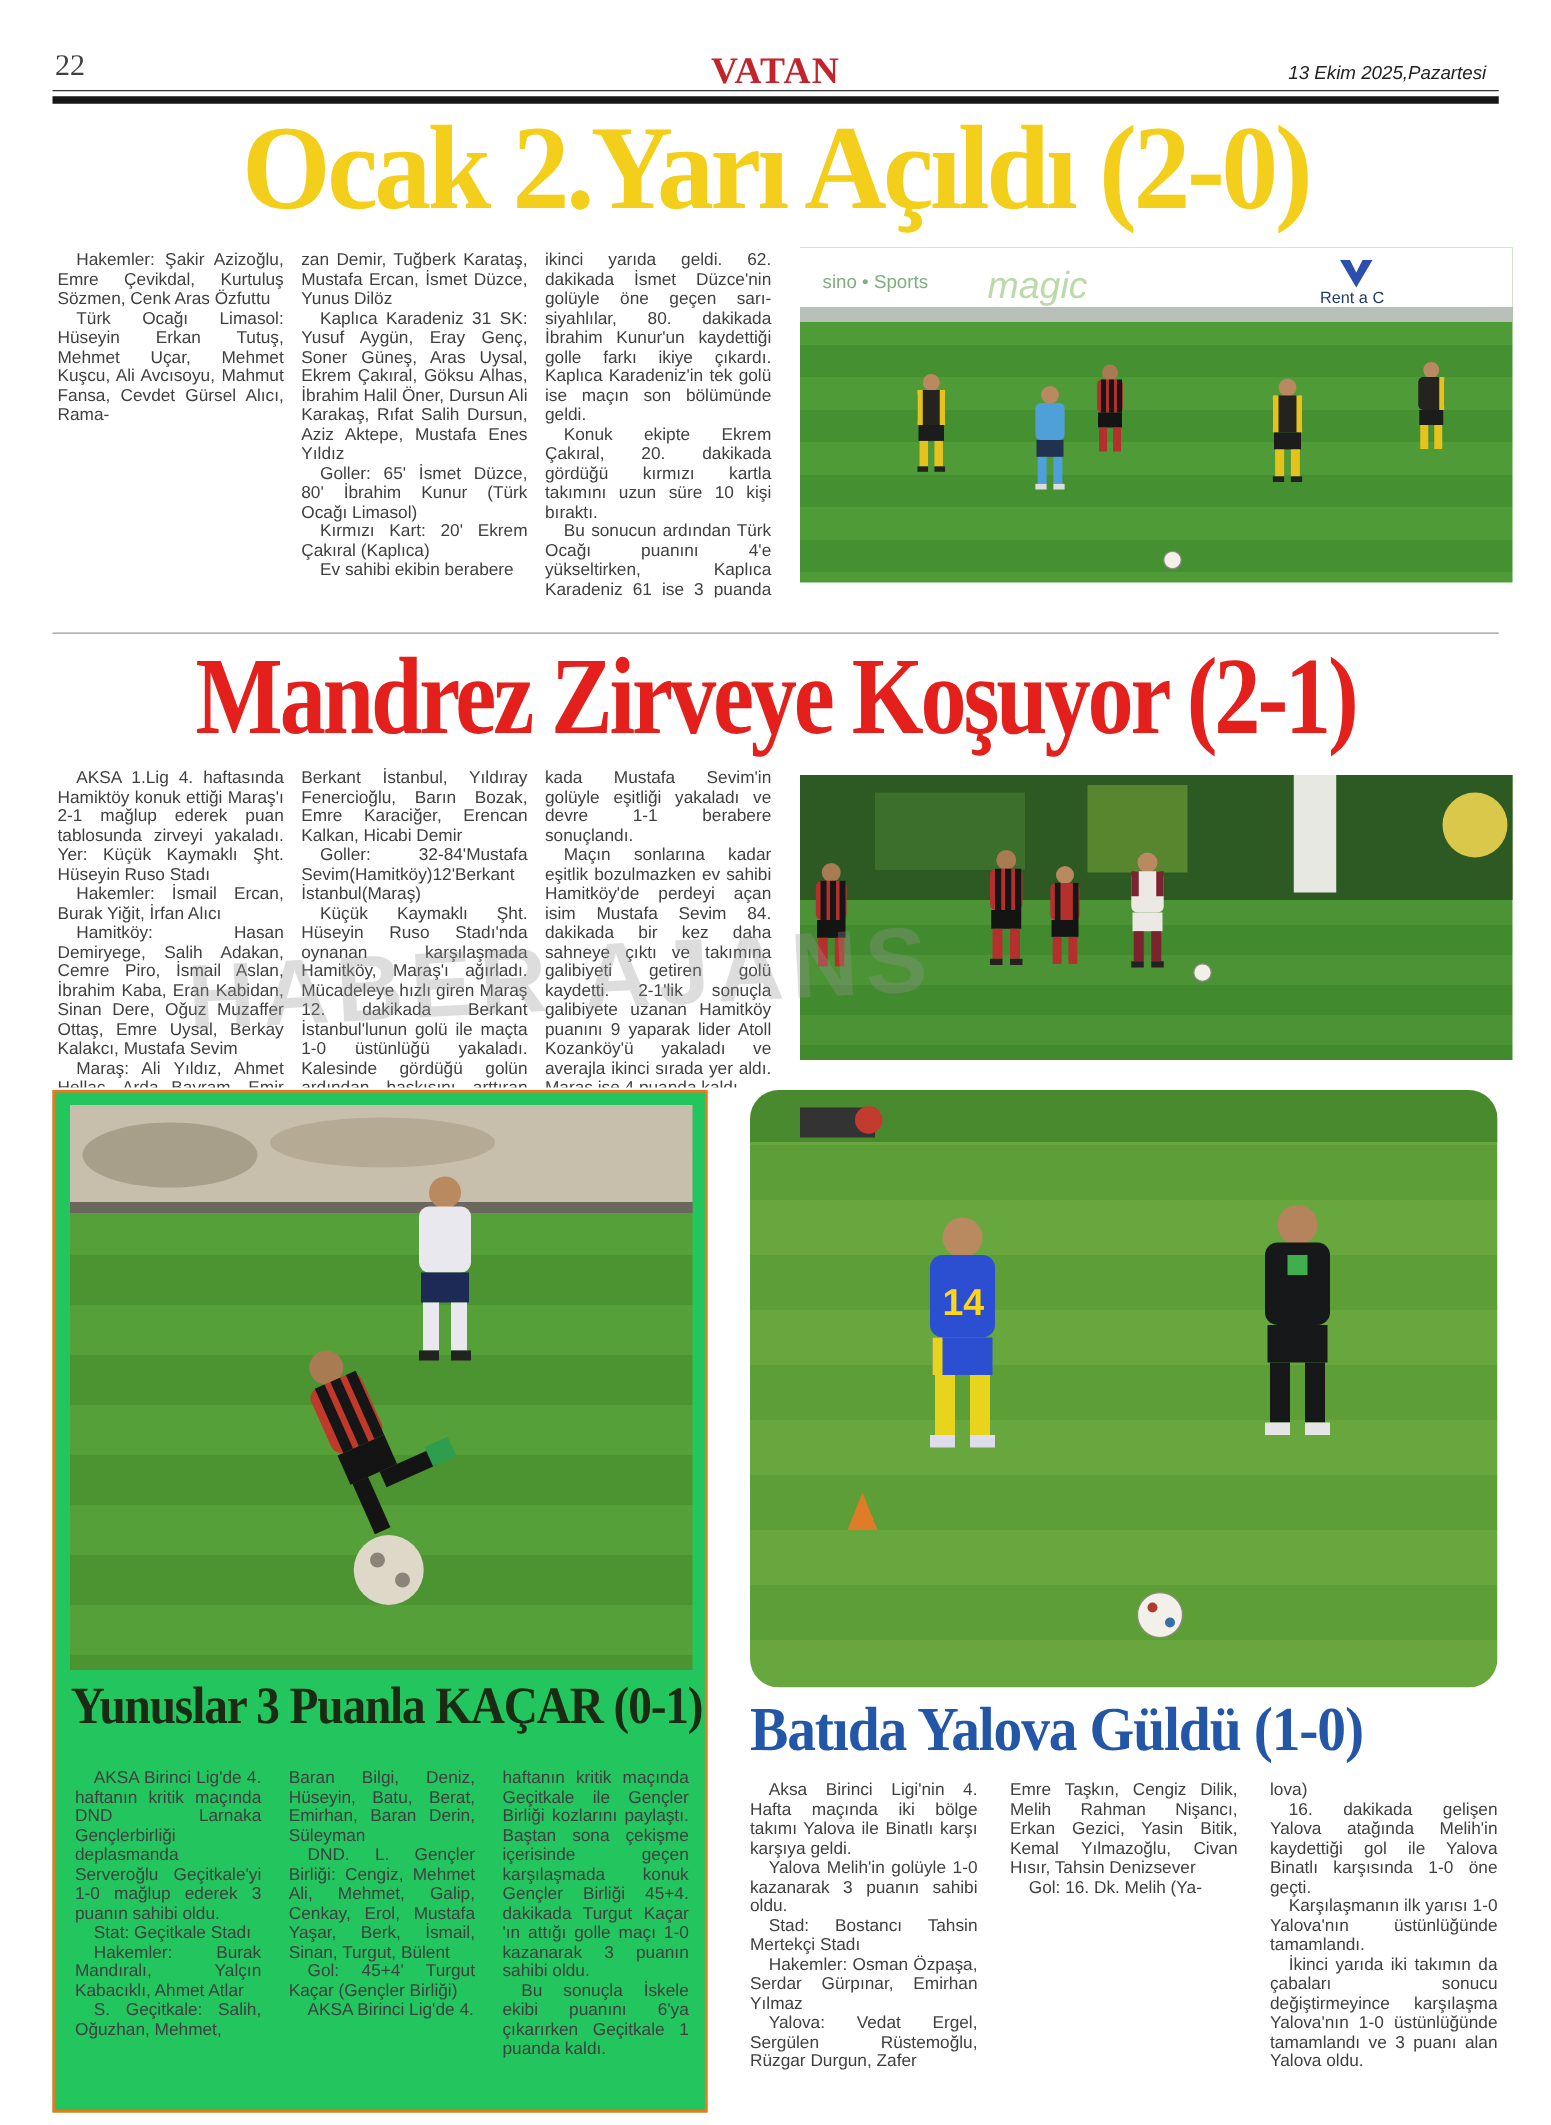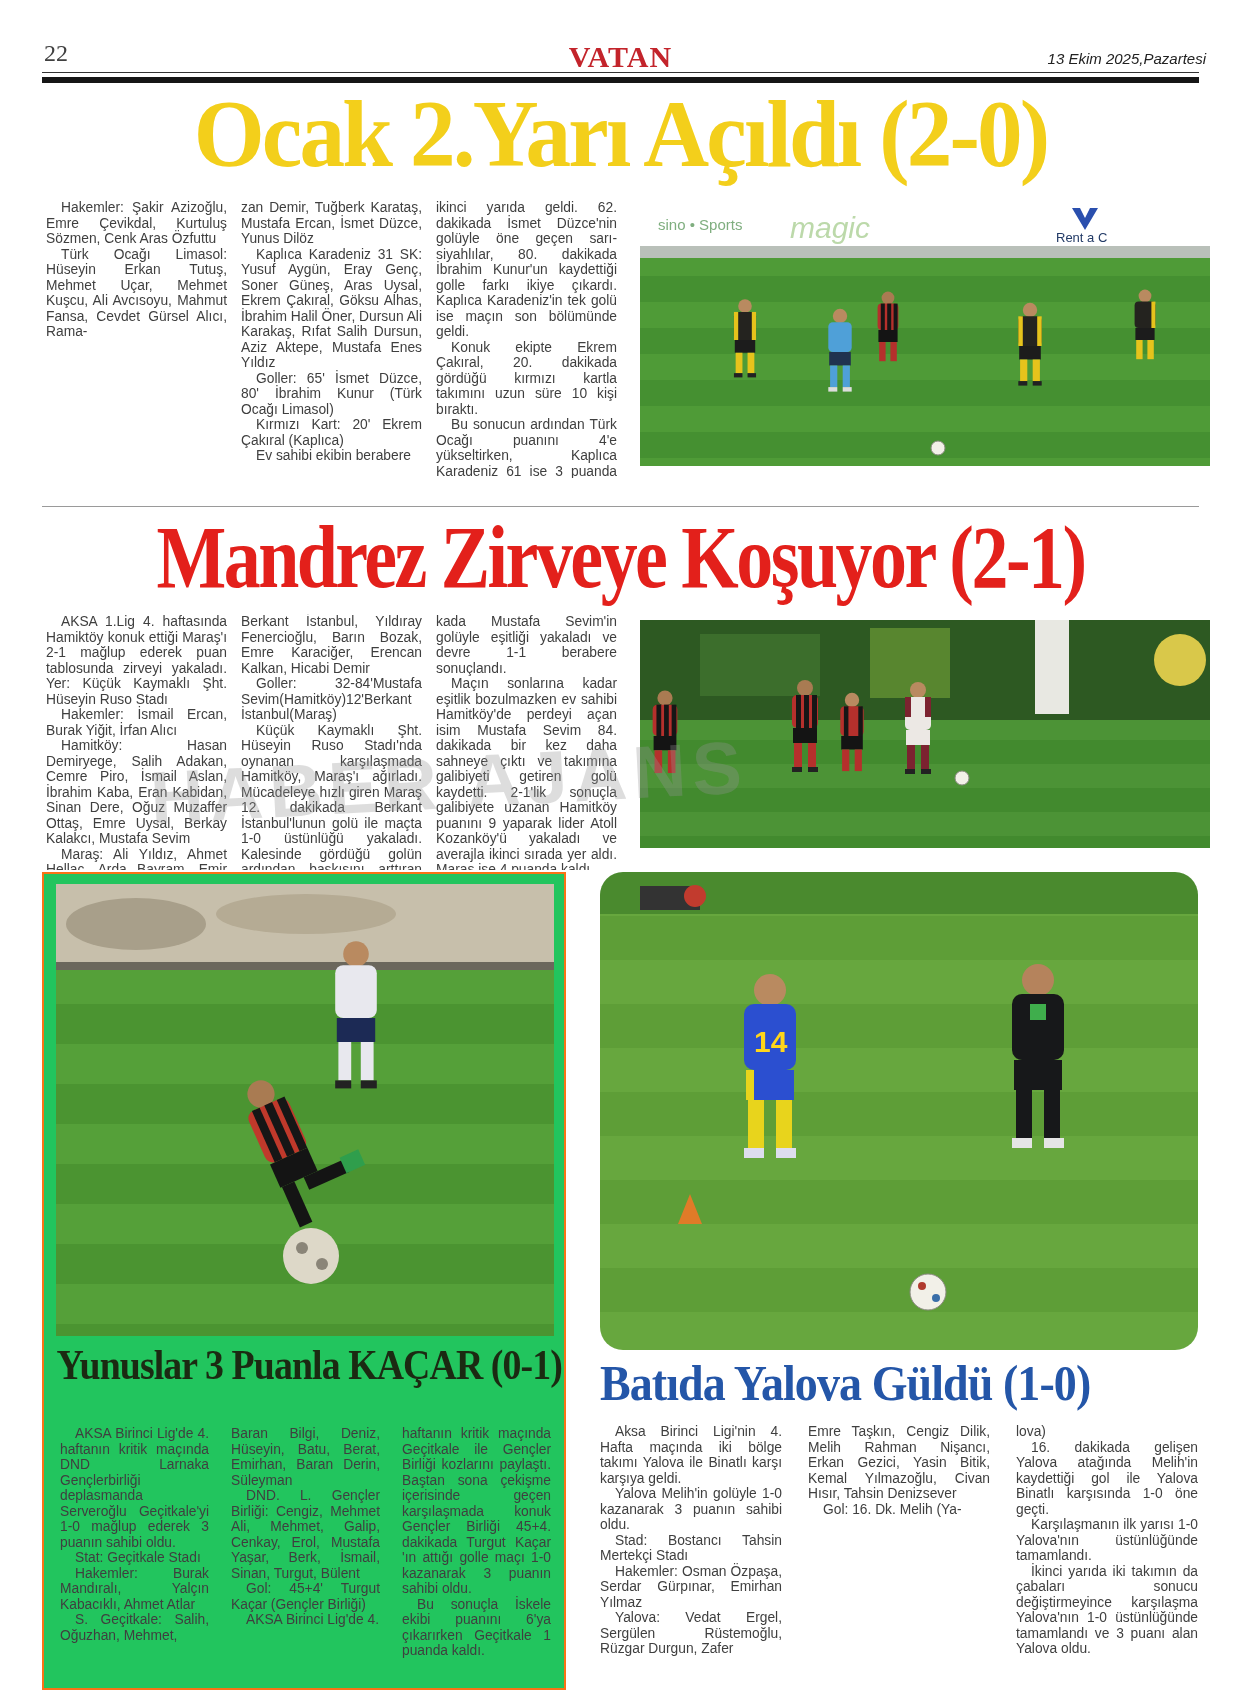--- a/index.html
+++ b/index.html
@@ -3,21 +3,21 @@
 <meta charset="utf-8">
 <style>
   html,body{margin:0;padding:0;background:#ffffff;}
   body{width:1241px;height:1700px;position:relative;overflow:hidden;
        font-family:"Liberation Sans",sans-serif;color:#3f3f3f;}
   .abs{position:absolute;}
   
   .pagenum{left:44px;top:40px;font:24px "Liberation Serif",serif;color:#404040;}
   .masthead{left:0;right:0;top:40px;text-align:center;
             font:bold 30px "Liberation Serif",serif;color:#c3242b;letter-spacing:1px;}
-  .dateline{right:35px;top:50px;font:italic 15px "Liberation Sans",sans-serif;color:#222;}
+  .dateline{right:52px;top:50px;font:italic 15px "Liberation Sans",sans-serif;color:#222;}
   .rule-thin{left:42px;right:42px;top:72px;border-top:1.5px solid #333;}
   .rule-thick{left:42px;right:42px;top:77px;height:6px;background:#161616;}
   .divider{left:42px;right:42px;top:506px;border-top:1px solid #9a9a9a;}
   
   .hl{white-space:nowrap;line-height:1;font-family:"Liberation Serif",serif;font-weight:bold;}
   .hl-ocak{left:0;right:0;top:86px;text-align:center;font-size:96px;letter-spacing:-3px;
            color:#f3cf1b;transform:scaleX(.95);}
   .hl-mandrez{left:0;right:0;top:514px;text-align:center;font-size:88px;letter-spacing:-3px;
               color:#e3201b;transform:scaleX(.84);}
   .hl-yunuslar{font-size:42px;letter-spacing:-1px;color:#1b2a12;
@@ -26,21 +26,21 @@
              transform:scaleX(.92);transform-origin:left;}
   
   .cols{display:flex;overflow:hidden;}
   .col{font-size:13.8px;line-height:15.5px;text-align:justify;}
   .col p{margin:0;text-indent:15px;}
   .col.cont p:first-child{text-indent:0;}
   .a1-cols{left:46px;top:200px;width:572px;height:278px;gap:14px;}
   .a1-cols .col{width:181px;}
   .a2-cols{left:46px;top:614px;width:572px;height:256px;gap:14px;}
   .a2-cols .col{width:181px;}
-  .a3-cols{left:16px;top:540px;width:492px;height:262px;gap:22px;margin-top:12px;}
+  .a3-cols{left:16px;top:540px;width:492px;height:262px;gap:22px;}
   .a3-cols .col{width:149px;}
   .a4-cols{left:600px;top:1424px;width:598px;height:276px;gap:26px;}
   .a4-cols .col{width:182px;}
   
   .photo{overflow:hidden;}
   .photo svg{position:absolute;left:0;top:0;width:100%;height:100%;}
   .photo1{left:640px;top:198px;width:570px;height:268px;
     background:linear-gradient(#ffffff 0 48px,#b9c0b9 48px 60px,rgba(0,0,0,0) 60px),
                repeating-linear-gradient(#4f9b37 0 26px,#459031 26px 52px);}
   .photo2{left:640px;top:620px;width:570px;height:228px;

